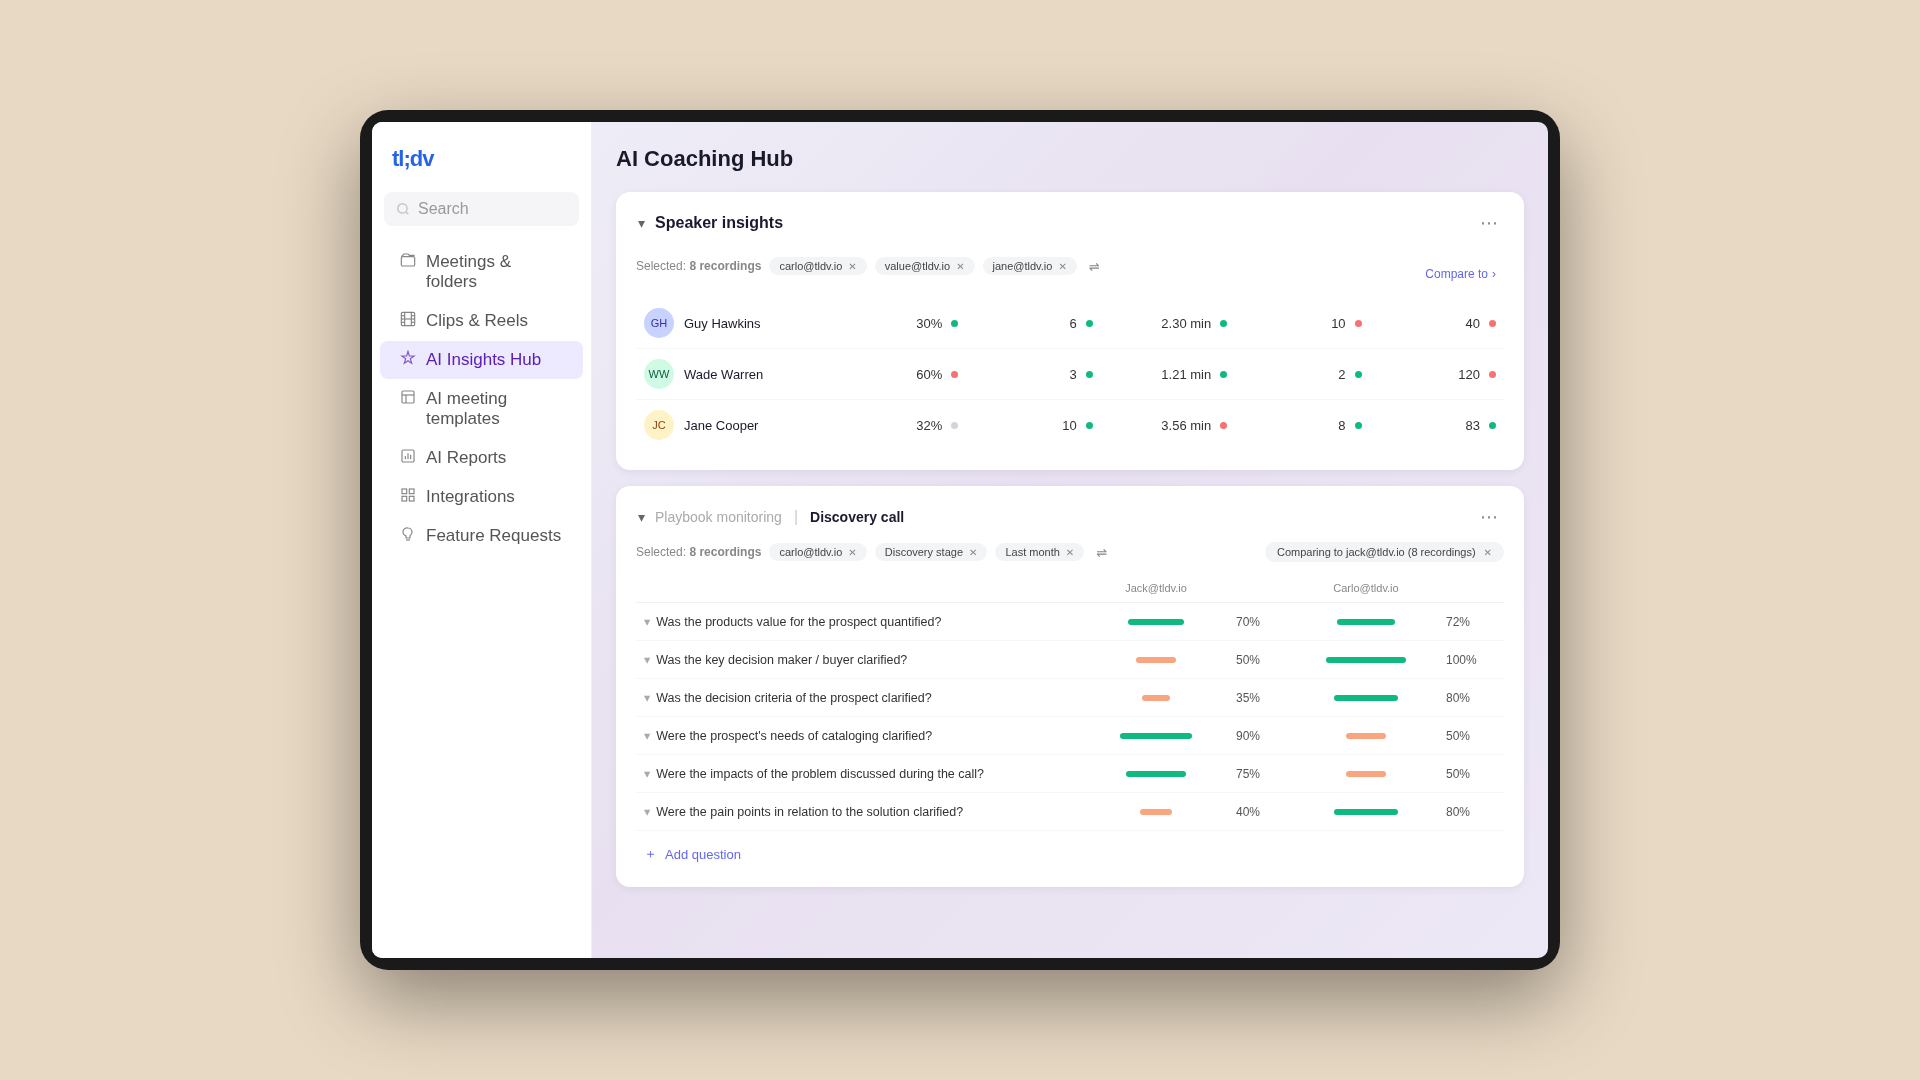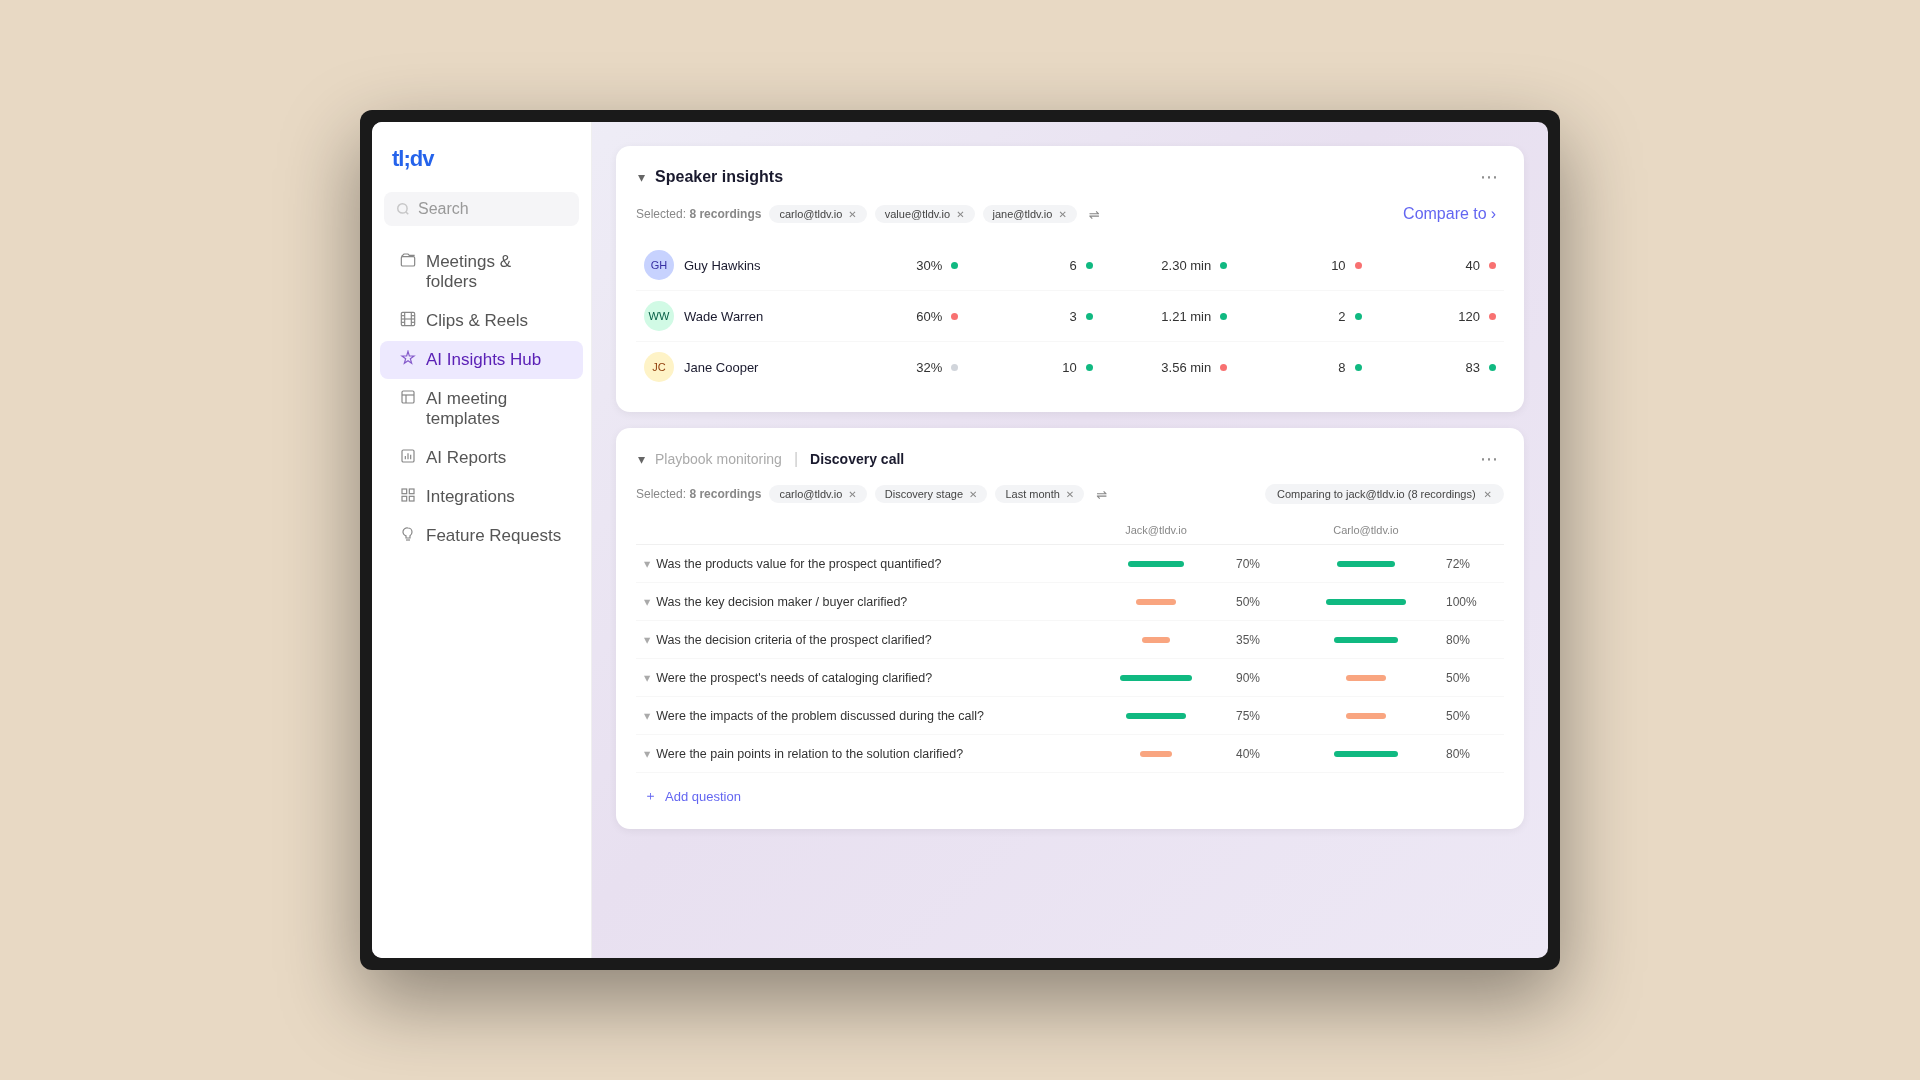--- a/index.html
+++ b/index.html
@@ -7,21 +7,21 @@
       background: #e8d9c4;
       font-family: -apple-system, BlinkMacSystemFont, 'Segoe UI', sans-serif;
       display: flex;
       align-items: center;
       justify-content: center;
       min-height: 100vh;
       padding: 40px;
     }
     .device-frame {
       background: #1a1a1a;
-      border-radius: 12px;
+      border-radius: 28px;
       padding: 12px;
       width: 1200px;
       min-height: 860px;
       box-shadow: 0 30px 80px rgba(0,0,0,0.4);
     }
     .device-screen {
       background: linear-gradient(135deg, #f0f0f8 0%, #e8e0f0 50%, #ede8f5 100%);
       border-radius: 10px;
       display: flex;
       overflow: hidden;
@@ -160,23 +160,24 @@
       font-size: 13px;
       padding: 2px 4px;
     }
     .compare-btn {
       margin-left: auto;
       display: flex;
       gap: 4px;
       background: none;
       border: none;
       color: #6366f1;
-      font-size: 16px;
+      font-size: 12px;
       cursor: pointer;
       padding: 3px 8px;
+      margin-top: 16px;
     }
     
     .speakers-table {
       width: 100%;
     }
     .table-header-row {
       display: grid;
       grid-template-columns: 180px 1fr 1fr 1fr 1fr 1fr;
       font-size: 11px;
       color: #aaa;
@@ -351,20 +352,21 @@
           <svg class="nav-icon" viewBox="0 0 24 24" fill="none" stroke="currentColor" stroke-width="1.8">
             <path d="M9 21h6"></path>
               <path d="M12 3a6 6 0 016 6c0 2.4-1.2 4.5-3 5.7V18H9v-3.3A6 6 0 0112 3z"></path>
           </svg>
           <span>Feature Requests</span>
         </div>
       </nav>
     </div>
 
     <div class="main">
+      <h1 class="page-title">AI Coaching Hub</h1>
 
       <div class="card">
         <div class="card-header">
           <div class="card-title-row">
             <button class="chevron-btn">▾</button>
             <span class="card-title">Speaker insights</span>
           </div>
           <button class="more-btn">⋯</button>
         </div>
 

